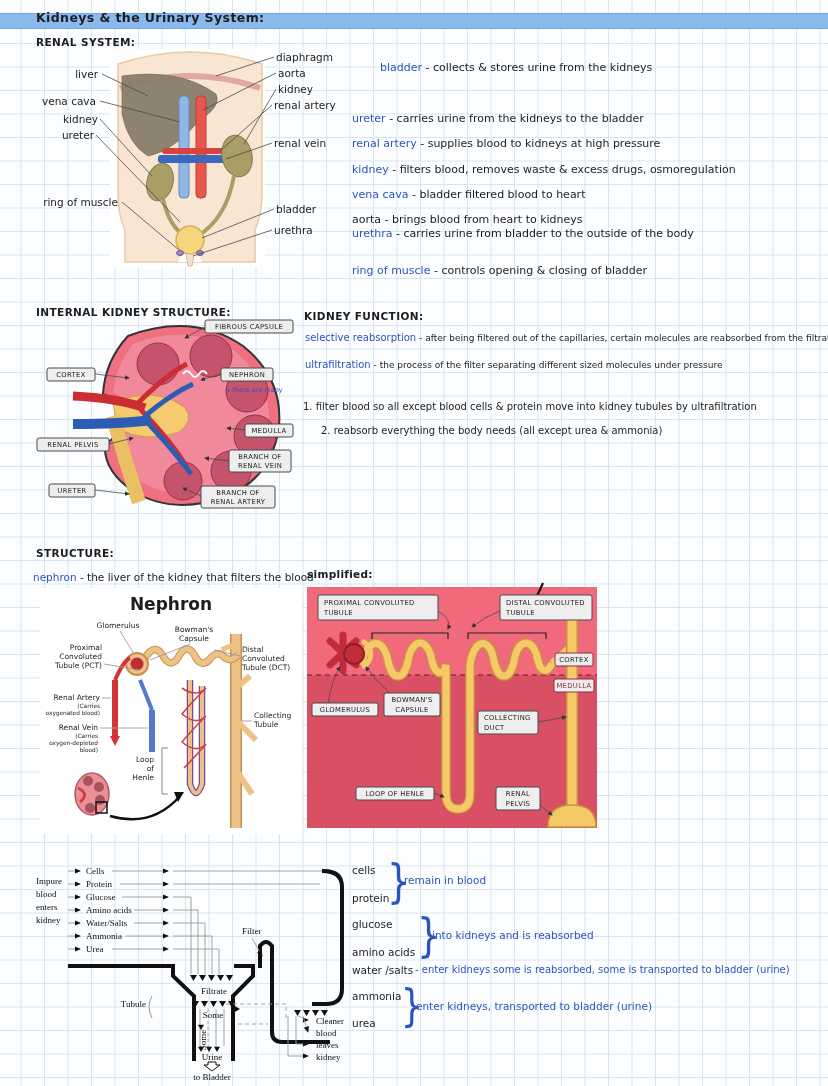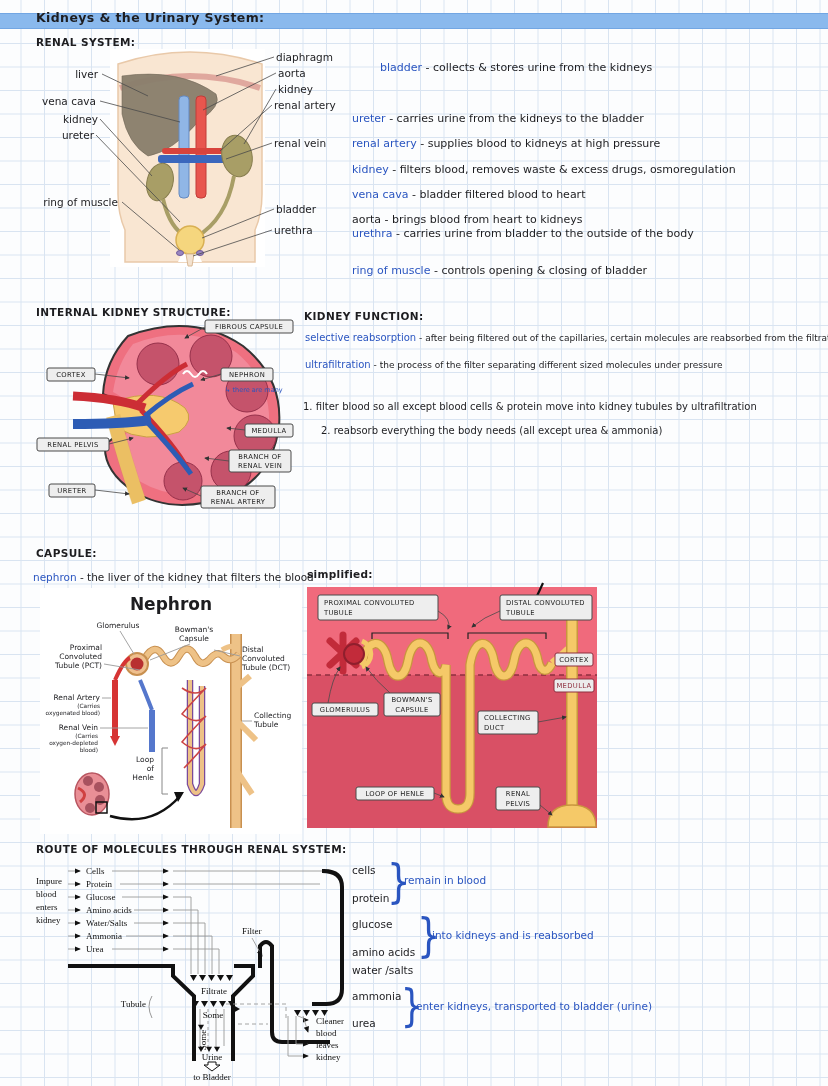--- a/index.html
+++ b/index.html
@@ -153,21 +153,21 @@
     <text class="boxlbl" x="205" y="188" text-anchor="middle">RENAL ARTERY</text>
     <path class="lline" d="M168,180 L150,172" marker-end="url(#ag)"></path>
   </svg>
 
   <div class="abs hw heading" style="left:304px;top:310px;">KIDNEY FUNCTION:</div>
   <div class="abs hw small-note" style="left:305px;top:332px;"><span class="blue" style="font-size:10px;">selective reabsorption</span> <span>- after being filtered out of the capillaries, certain molecules are reabsorbed from the filtrate</span></div>
   <div class="abs hw small-note" style="left:305px;top:359px;"><span class="blue" style="font-size:10px;">ultrafiltration</span> <span>- the process of the filter separating different sized molecules under pressure</span></div>
   <div class="abs hw" style="left:303px;top:401px;font-size:10px;">1. filter blood so all except blood cells &amp; protein move into kidney tubules by ultrafiltration</div>
   <div class="abs hw" style="left:303px;top:425px;font-size:10px;margin-left:18px;">2. reabsorb everything the body needs (all except urea &amp; ammonia)</div>
 
-  <div class="abs hw heading" style="left:36px;top:547px;">CAPSULE:</div>
+  <div class="abs hw heading" style="left:36px;top:547px;">STRUCTURE:</div>
   <div class="abs hw" style="left:33px;top:571px;font-size:10.5px;"><span class="blue">nephron</span> <span>- the liver of the kidney that filters the blood</span></div>
 
   <svg style="left:40px;top:588px;" width="262" height="246" viewBox="0 0 262 246">
     <rect x="0" y="0" width="262" height="246" fill="#ffffff"></rect>
     <text x="131" y="22" text-anchor="middle" style="font-size:17px;font-weight:bold;">Nephron</text>
 
     <path d="M196,46 L196,240" stroke="#c89050" stroke-width="12" fill="none"></path>
     <path d="M196,46 L196,240" stroke="#eec287" stroke-width="9" fill="none"></path>
     <path d="M196,132 L216,152 M196,182 L212,206 M196,100 L210,88" stroke="#eec287" stroke-width="6" fill="none"></path>
 
@@ -282,21 +282,20 @@
     <text class="boxlbl" x="218" y="231" text-anchor="middle">RENAL</text>
     <text class="boxlbl" x="218" y="241" text-anchor="middle">PELVIS</text>
     <path class="lline" d="M240,240 L252,250" marker-end="url(#ag2)"></path>
     <defs>
       <marker id="ag2" markerWidth="6" markerHeight="6" refX="5" refY="3" orient="auto">
           <path d="M0,0 L6,3 L0,6 Z" fill="#333"></path>
         </marker>
     </defs>
   </svg>
 
-  <div class="abs hw heading" style="left:36px;top:843px;">ROUTE OF MOLECULES THROUGH RENAL SYSTEM:</div>
 
   <svg style="left:28px;top:854px;" width="324" height="218" viewBox="0 0 324 218">
     <defs>
       <marker id="ab" markerWidth="7" markerHeight="7" refX="6" refY="3" orient="auto">
           <path d="M0,0 L7,3 L0,6 Z" fill="#111"></path>
         </marker>
       <symbol id="tri" viewBox="0 0 8 8">
           <path d="M0,1 L8,1 L4,8 Z" fill="#111"></path>
         </symbol>
     </defs>
@@ -404,19 +403,20 @@
   <div class="abs hw" style="left:352px;top:892px;font-size:10.5px;">protein</div>
   <div class="abs brace" style="left:384px;top:858px;font-size:46px;">}</div>
   <div class="abs hw blue" style="left:404px;top:874px;font-size:10.5px;">remain in blood</div>
 
   <div class="abs hw" style="left:352px;top:918px;font-size:10.5px;">glucose</div>
   <div class="abs hw" style="left:352px;top:946px;font-size:10.5px;">amino acids</div>
   <div class="abs brace" style="left:414px;top:912px;font-size:46px;">}</div>
   <div class="abs hw blue" style="left:432px;top:929px;font-size:10.5px;">into kidneys and is reabsorbed</div>
 
   <div class="abs hw" style="left:352px;top:964px;font-size:10.5px;">water /salts</div>
+  <div class="abs hw blue" style="left:415px;top:964px;font-size:10px;">- enter kidneys some is reabsorbed, some is transported to bladder (urine)</div>
 
   <div class="abs hw" style="left:352px;top:990px;font-size:10.5px;">ammonia</div>
   <div class="abs hw" style="left:352px;top:1017px;font-size:10.5px;">urea</div>
   <div class="abs brace" style="left:398px;top:984px;font-size:44px;">}</div>
   <div class="abs hw blue" style="left:416px;top:1000px;font-size:10.5px;">enter kidneys, transported to bladder (urine)</div>
 
 </div>
 
 </body></html>

